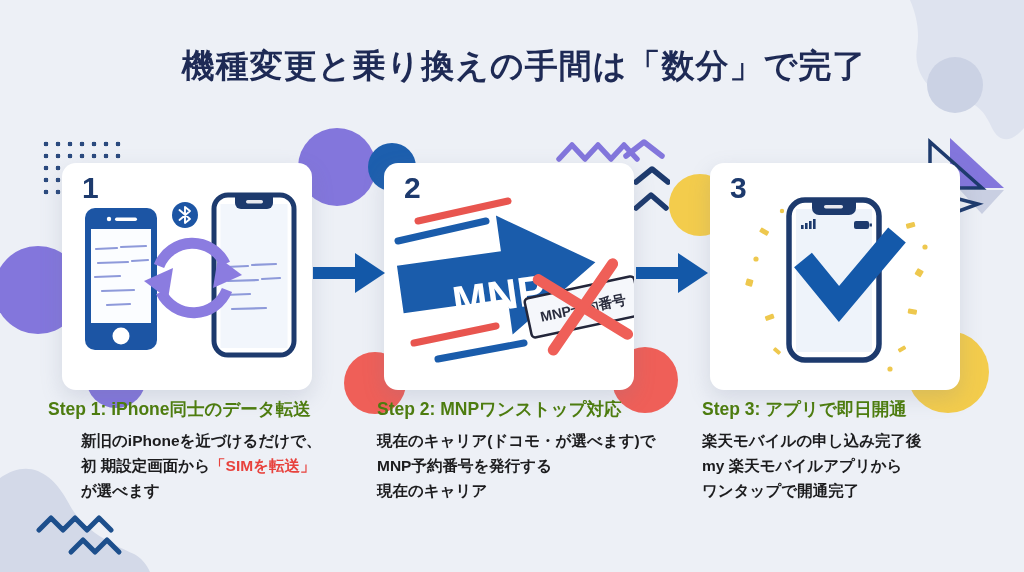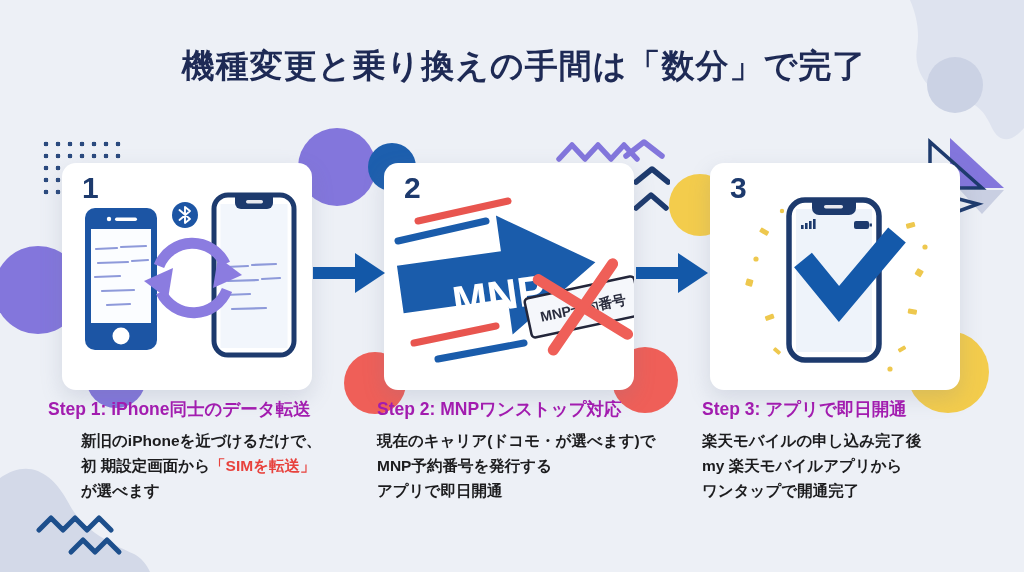--- a/index.html
+++ b/index.html
@@ -20,21 +20,21 @@
     box-shadow:0 8px 22px rgba(110,120,150,.20);z-index:2;overflow:hidden;
   }
   .card-num{
     position:absolute;left:20px;top:8px;font-size:30px;font-weight:800;color:#1d3a6d;
   }
   .card svg{position:absolute;left:0;top:0;}
   
   .flow-arrow{z-index:2;}
   
   .step{width:325px;top:397px;z-index:3;}
-  .step-heading{font-size:17.5px;font-weight:800;color:#a21caf;margin:0 0 7px 0;}
+  .step-heading{font-size:17.5px;font-weight:800;color:#4d7c0f;margin:0 0 7px 0;}
   .step-body{font-size:15.5px;font-weight:700;color:#1c1c1e;line-height:1.62;margin:0;}
   .indent{margin-left:33px;}
   .hl-red{color:#e8423d;}
   
   .circle{border-radius:50%;z-index:1;}
   .c-purple{background:#8376dc;}
   .c-red{background:#ef5f58;}
   .c-blue{background:#1d5fae;}
   .c-yellow{background:#f3cc4c;}
   .dots{
@@ -216,21 +216,21 @@
     <span>初 期設定画面から</span><span class="hl-red">「SIMを転送」</span><br>
     <span>が選べます</span>
   </p>
 </div>
 
 <div class="abs step" style="left:377px;">
   <p class="step-heading">Step 2: MNPワンストップ対応</p>
   <p class="step-body">
     <span>現在のキャリア(ドコモ・が選べます)で</span><br>
     <span>MNP予約番号を発行する</span><br>
-    <span>アプリで即日開通</span>
+    <span>現在のキャリア</span>
   </p>
 </div>
 
 <div class="abs step" style="left:702px;">
   <p class="step-heading">Step 3: アプリで即日開通</p>
   <p class="step-body">
     <span>楽天モバイルの申し込み完了後</span><br>
     <span>my 楽天モバイルアプリから</span><br>
     <span>ワンタップで開通完了</span>
   </p>

